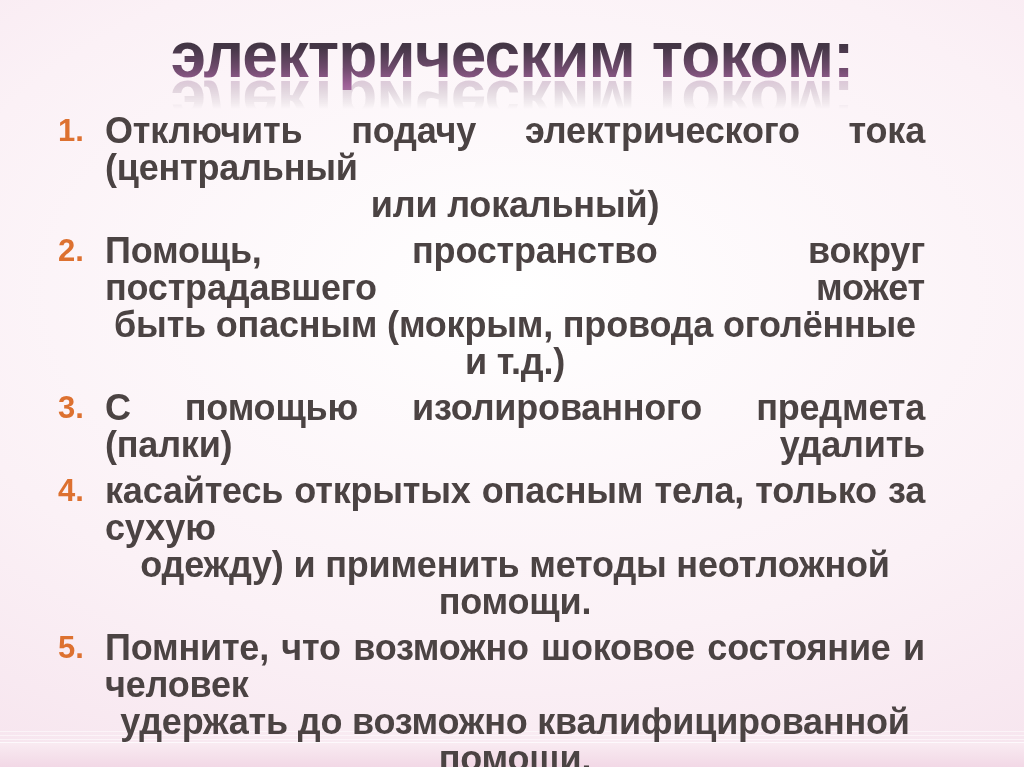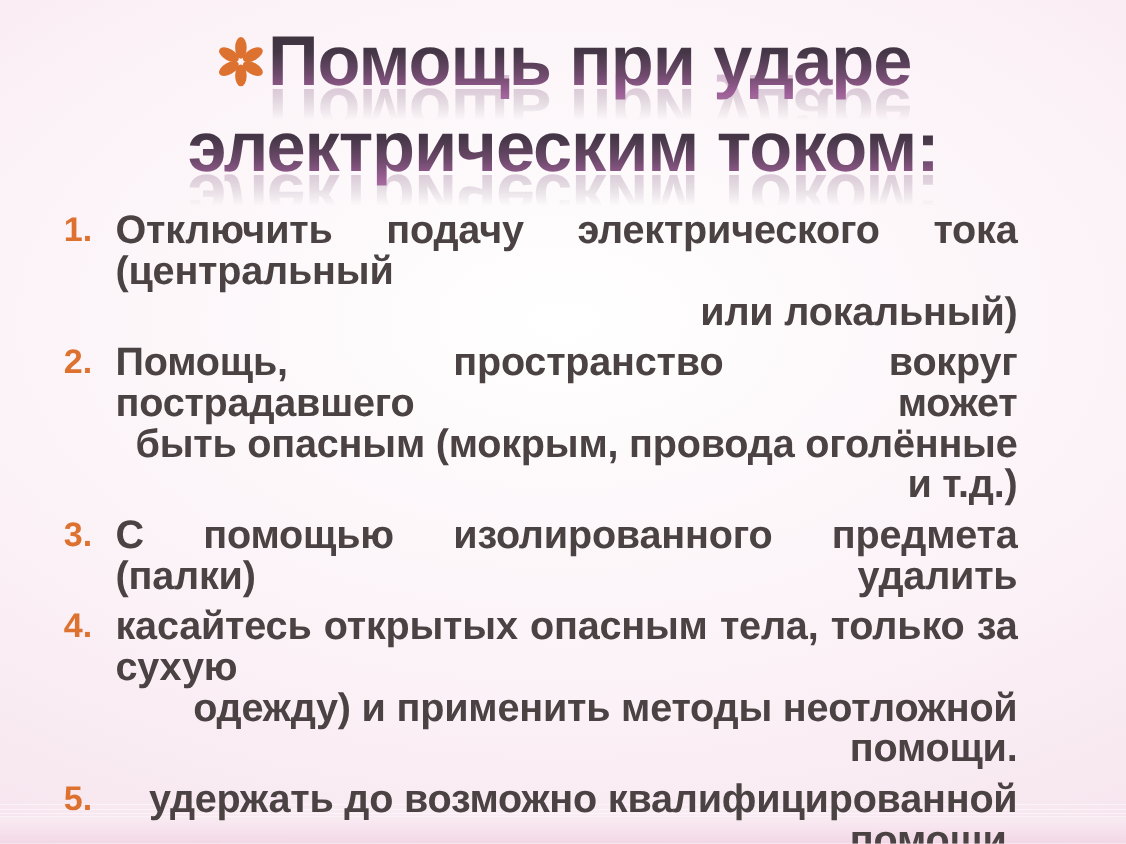--- a/index.html
+++ b/index.html
@@ -89,41 +89,28 @@
     font-size:31px;line-height:37px;font-weight:700;
     letter-spacing:0;
   }
   .item-lines{
     flex:1;min-width:0;
     color:var(--body-text,#4b4343);
     font-size:36px;line-height:37px;font-weight:700;
     letter-spacing:-0.2px;
   }
   .jline{text-align:justify;text-align-last:justify;}
-  .lline{text-align:right;}
+  .lline{text-align:center;}
 </style>
 </head>
 <body>
 
 <div class="slide">
 
   <div class="title">
-    <div class="title-line-wrap">
-      <span class="title-text"><span class="asterisk"><svg viewBox="0 0 44 44" width="46" height="46" aria-hidden="true">
-          <g style="fill:var(--accent-orange,#dd7130)">
-            <ellipse cx="22" cy="10" rx="5" ry="9.5"></ellipse>
-            <ellipse cx="22" cy="10" rx="5" ry="9.5" transform="rotate(60 22 22)"></ellipse>
-            <ellipse cx="22" cy="10" rx="5" ry="9.5" transform="rotate(120 22 22)"></ellipse>
-            <ellipse cx="22" cy="10" rx="5" ry="9.5" transform="rotate(180 22 22)"></ellipse>
-            <ellipse cx="22" cy="10" rx="5" ry="9.5" transform="rotate(240 22 22)"></ellipse>
-            <ellipse cx="22" cy="10" rx="5" ry="9.5" transform="rotate(300 22 22)"></ellipse>
-          </g>
-        </svg></span><span>Помощь при ударе</span></span>
-      <span class="title-reflect" aria-hidden="true" style="padding-left:48px;">Помощь при ударе</span>
-    </div>
     <div class="title-line-wrap">
       <span class="title-text">электрическим током:</span>
       <span class="title-reflect" aria-hidden="true">электрическим током:</span>
     </div>
   </div>
 
   <div class="list">
 
     <div class="item">
       <span class="item-number">1.</span>
@@ -152,20 +139,21 @@
       <span class="item-number">4.</span>
       <div class="item-lines">
         <div class="jline">касайтесь открытых опасным тела, только за сухую</div>
         <div class="lline">одежду) и применить методы неотложной помощи.</div>
       </div>
     </div>
 
     <div class="item">
       <span class="item-number">5.</span>
       <div class="item-lines">
+        <div class="jline">Помните, что возможно шоковое состояние и человек</div>
         <div class="lline">удержать до возможно квалифицированной помощи.</div>
       </div>
     </div>
 
   </div>
 
   <div class="bottom-lines"></div>
   <div class="bottom-band"></div>
 </div>
 

